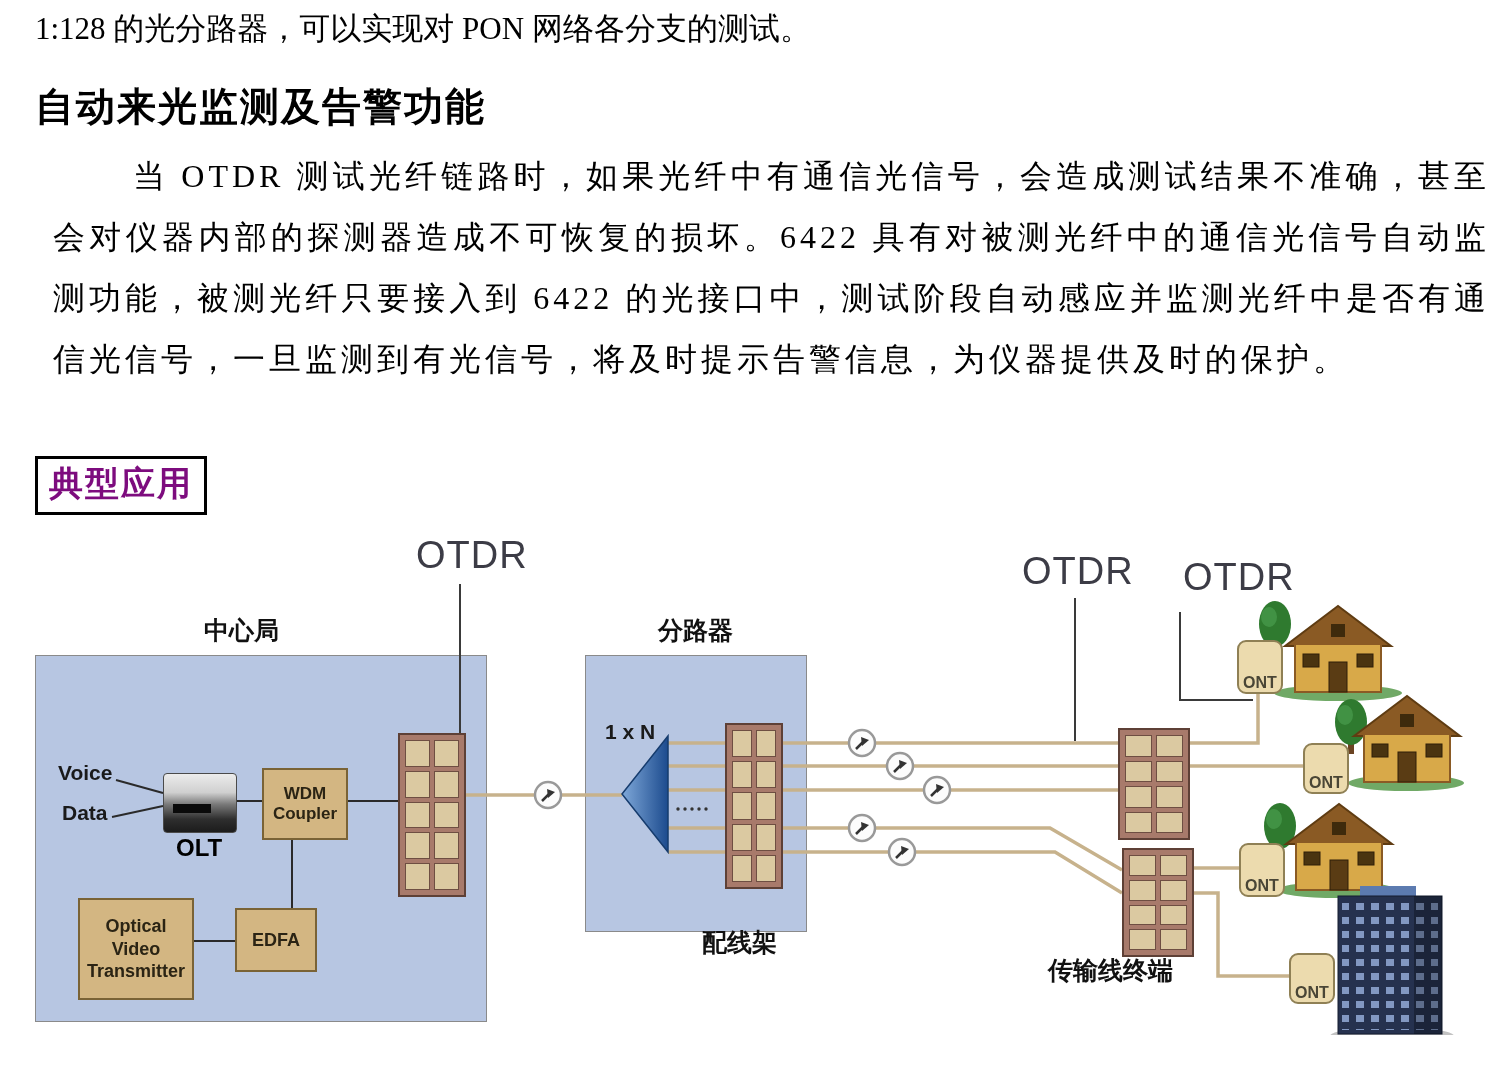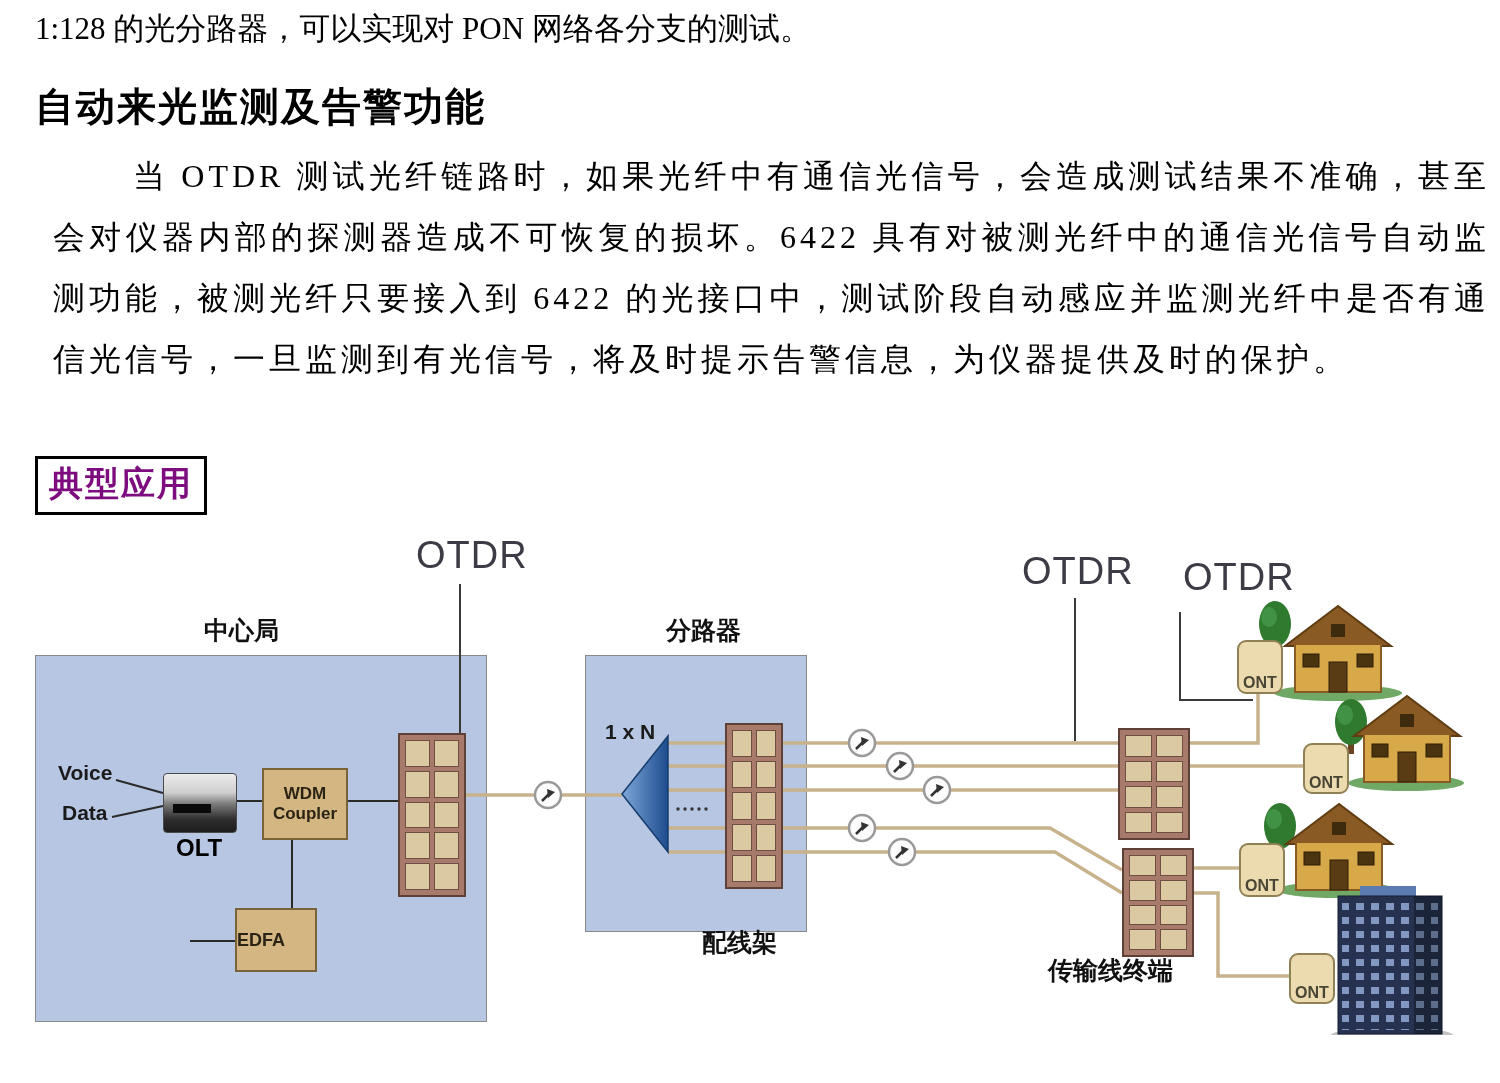--- a/index.html
+++ b/index.html
@@ -18,30 +18,30 @@
   .central-box{left:35px;top:655px;width:450px;height:365px;}
   .splitter-box{left:585px;top:655px;width:220px;height:275px;}
   .wires{left:0;top:0;z-index:2;pointer-events:none;}
   .lab{z-index:3;font-family:"Liberation Sans","DejaVu Sans",sans-serif;white-space:nowrap;}
   .otdr{font-size:38px;color:#3c3c46;letter-spacing:1px;}
   .otdr1{left:416px;top:534px;}
   .otdr2{left:1022px;top:550px;}
   .otdr3{left:1183px;top:556px;}
   .cjk{font-weight:bold;font-size:25px;color:#111;}
   .lbl-central{left:204px;top:614px;}
-  .lbl-splitter{left:658px;top:614px;margin-left:8px;}
+  .lbl-splitter{left:658px;top:614px;}
   .lbl-patch{left:702px;top:926px;}
   .lbl-terminal{left:1048px;top:954px;}
   .small-bold{font-weight:bold;font-size:21px;color:#1a1a1a;}
   .lbl-voice{left:58px;top:761px;}
   .lbl-data{left:62px;top:801px;}
   .lbl-ratio{left:605px;top:720px;}
   .lbl-olt{left:176px;top:834px;font-size:24px;font-weight:bold;}
   .device{z-index:3;background:var(--device_tan,#d3b682);border:2px solid #7a6336;
-          display:flex;align-items:center;justify-content:flex-start;text-align:center;
+          display:flex;align-items:center;justify-content:center;text-align:center;
           font-family:"Liberation Sans","DejaVu Sans",sans-serif;font-weight:bold;color:#2b2414;}
   .wdm{left:262px;top:768px;width:82px;height:68px;font-size:17px;line-height:1.2;}
   .ovt{left:78px;top:898px;width:112px;height:98px;font-size:18px;line-height:1.25;}
   .edfa{left:235px;top:908px;width:78px;height:60px;font-size:18px;}
   .olt-device{left:163px;top:773px;width:72px;height:58px;z-index:3;border:1px solid #4a4a4a;border-radius:4px;
       background:linear-gradient(180deg,#ececec 0%,#cfcfcf 32%,#7a7a7a 52%,#2e2e2e 78%,#1c1c1c 100%);}
   .olt-device::after{content:"";position:absolute;left:9px;top:30px;width:38px;height:9px;background:#0a0a0a;}
   .panel{z-index:3;background:var(--patch_panel_brown,#a87a6b);border:2px solid #5e4036;
          display:grid;grid-template-columns:1fr 1fr;gap:4px;padding:5px;}
   .panel .slot{background:var(--panel_slot_tan,#dbc9a1);border:1px solid #6e4e42;display:block;}
@@ -188,20 +188,23 @@
 
   <div class="abs lab small-bold lbl-voice">Voice</div>
   <div class="abs lab small-bold lbl-data">Data</div>
   <div class="abs lab small-bold lbl-ratio">1 x N</div>
 
   <div class="abs olt-device"></div>
   <div class="abs lab lbl-olt">OLT</div>
   <div class="abs device wdm">
     <span>WDM Coupler</span>
   </div>
+  <div class="abs device ovt">
+    <span>Optical Video Transmitter</span>
+  </div>
   <div class="abs device edfa">
     <span>EDFA</span>
   </div>
 
   <div class="abs panel central-panel">
       <i class="slot"></i>
       <i class="slot"></i>
       <i class="slot"></i>
       <i class="slot"></i>
       <i class="slot"></i>

